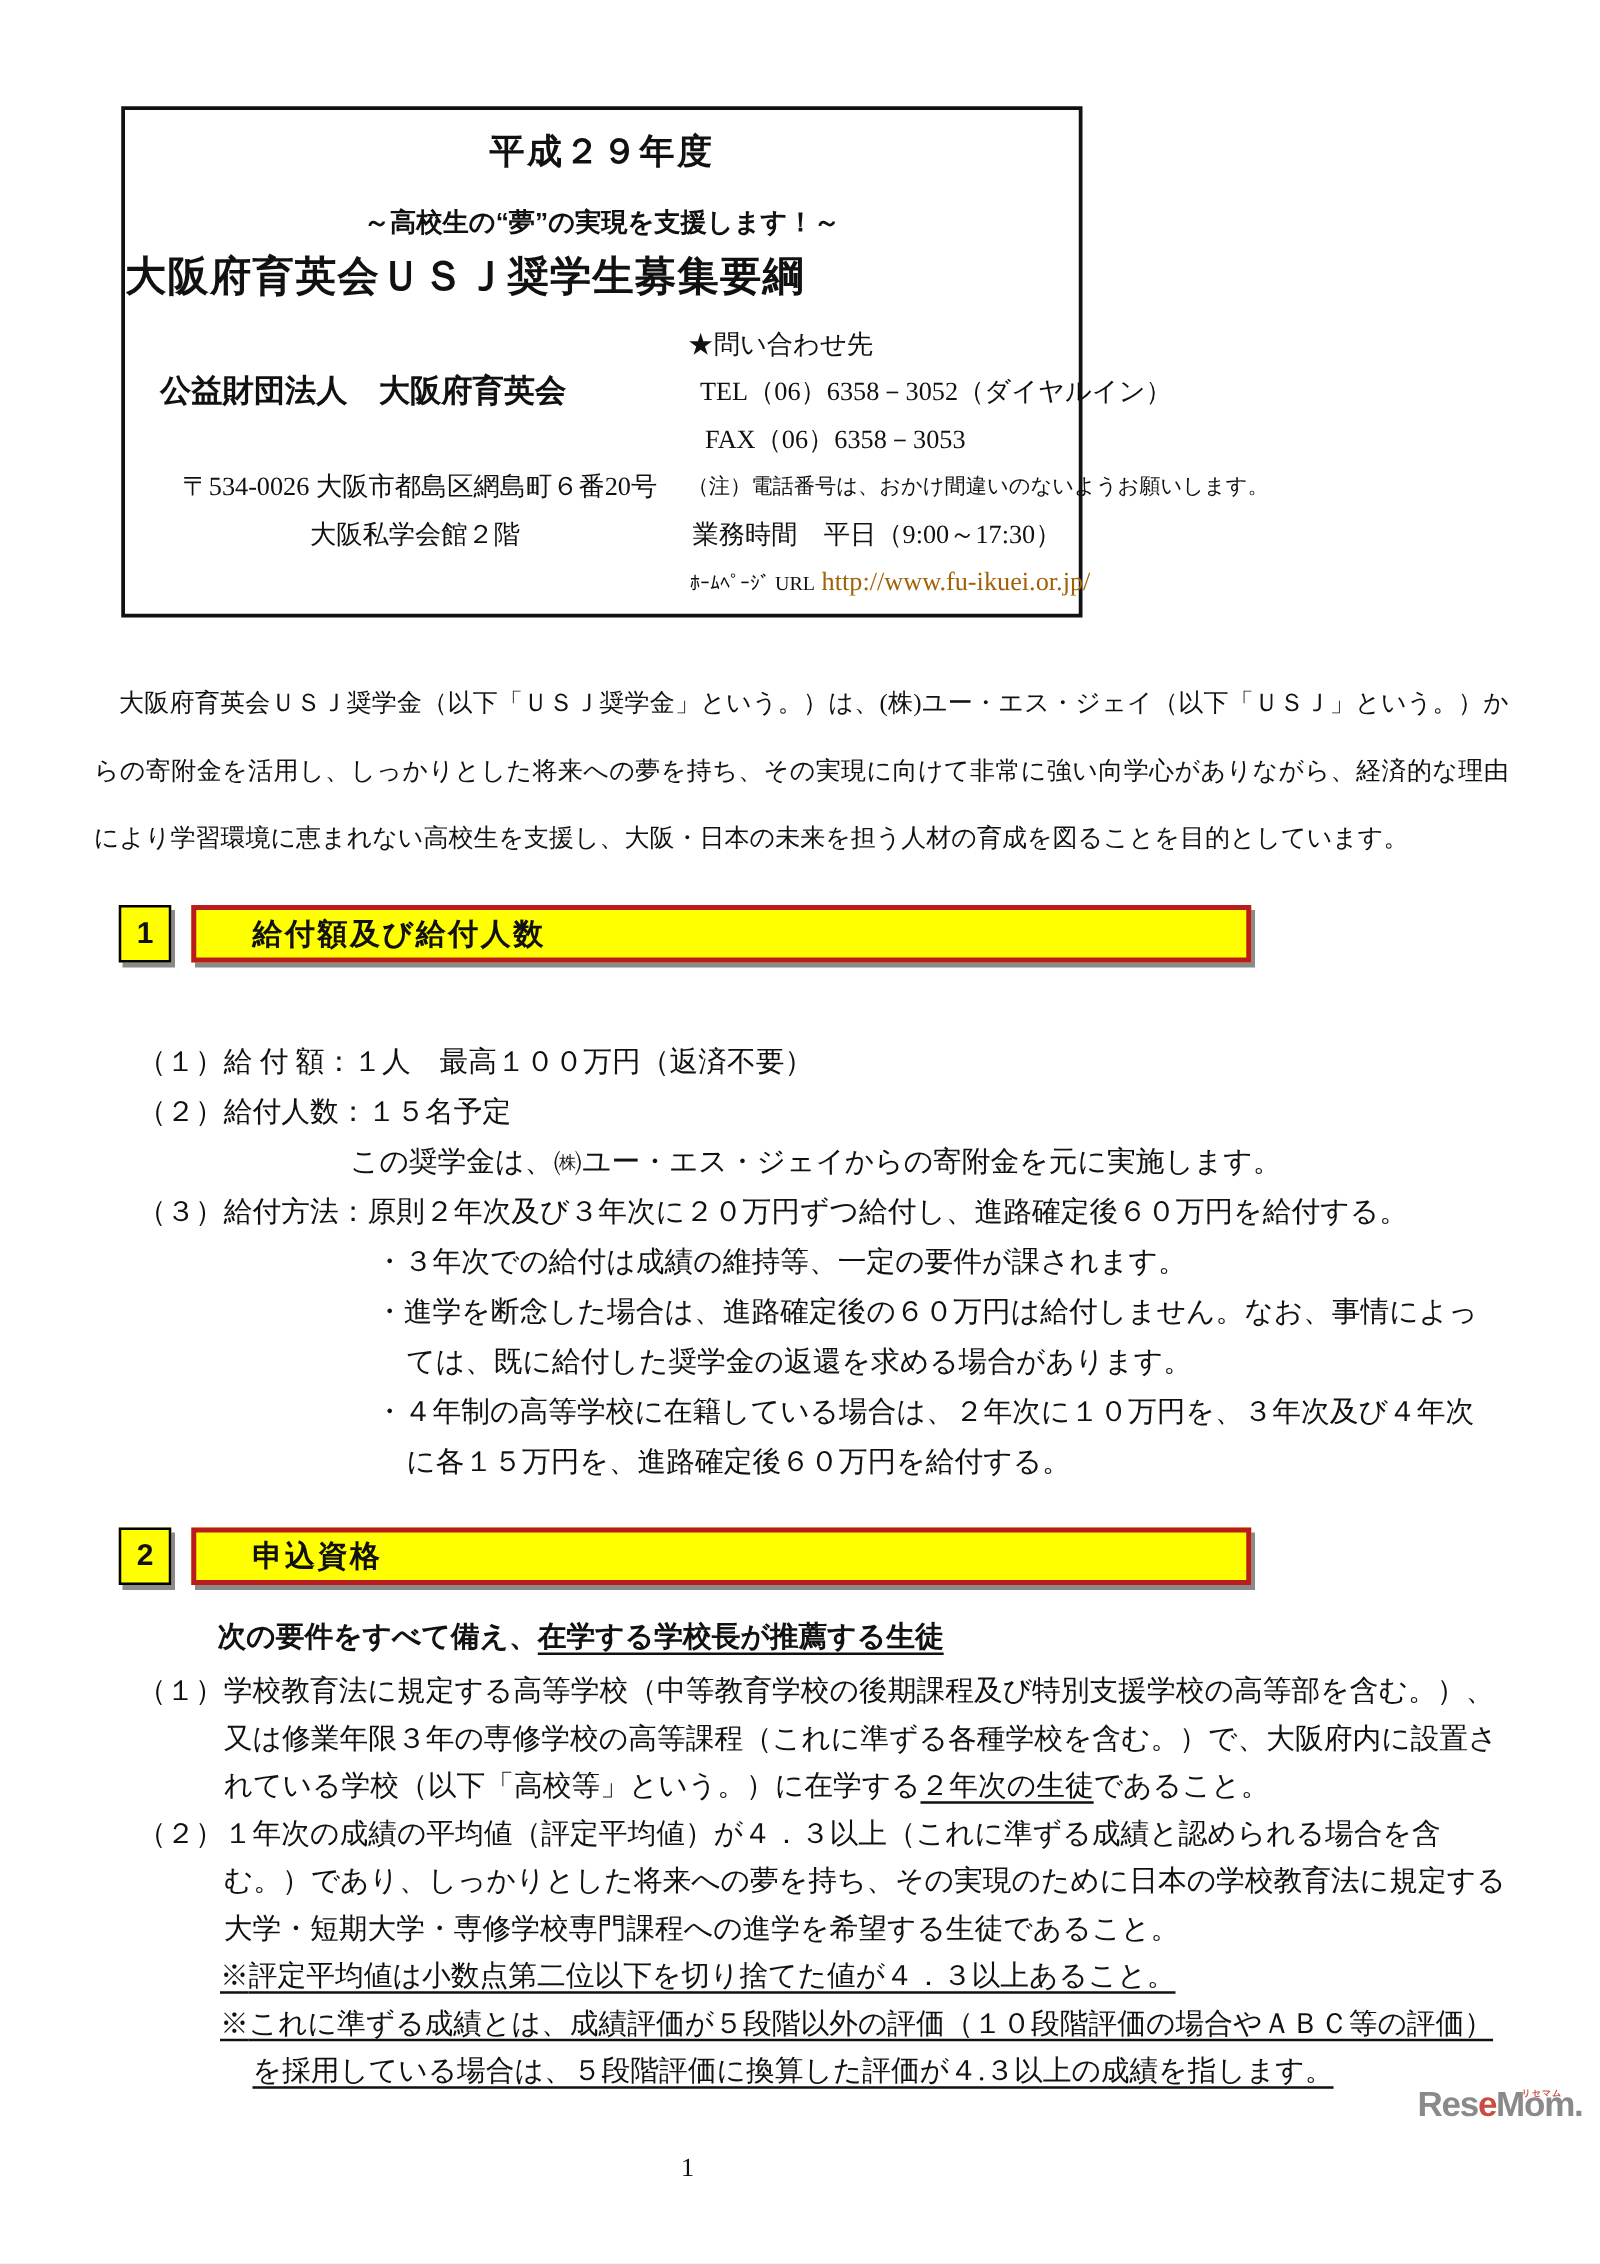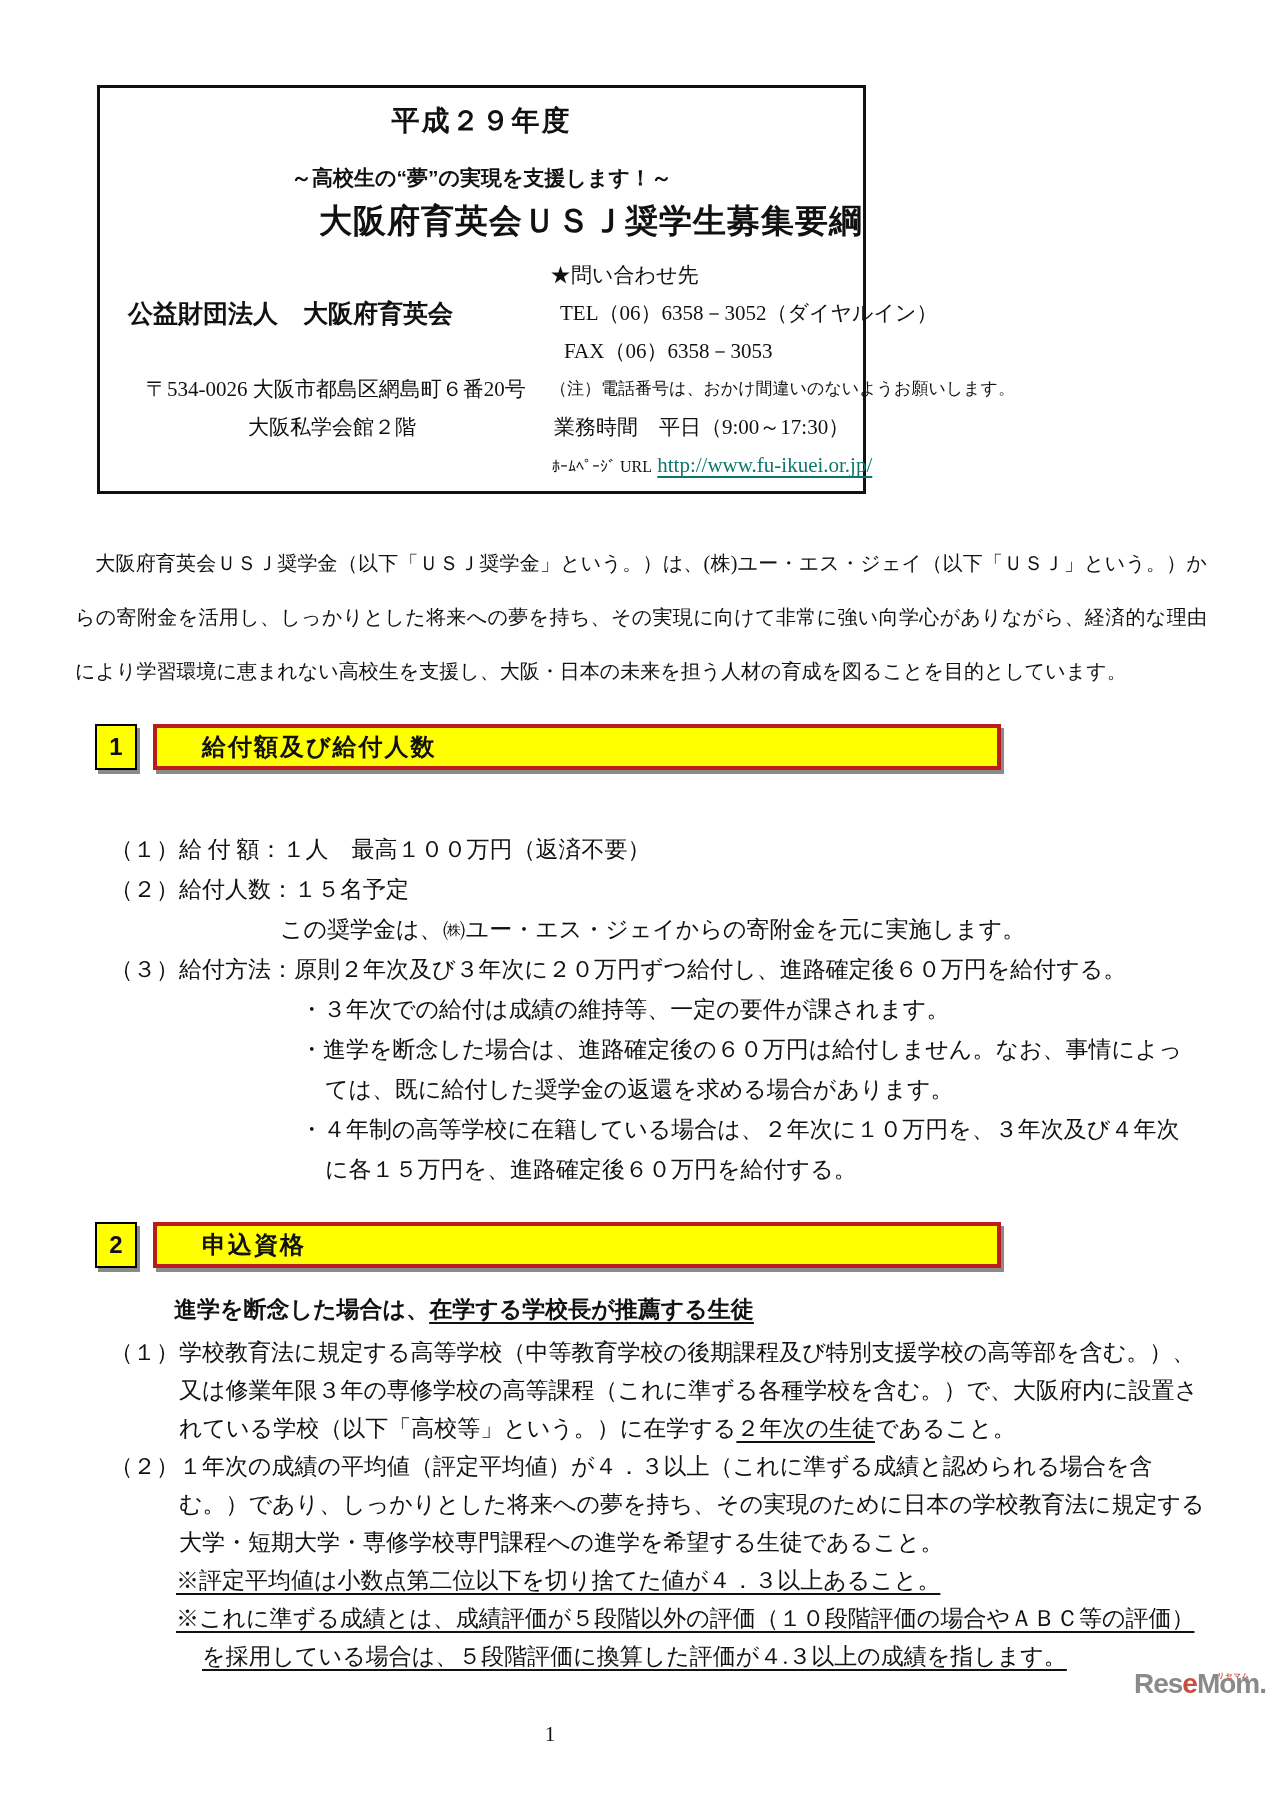--- a/index.html
+++ b/index.html
@@ -3,34 +3,34 @@
 <meta charset="utf-8">
 <style>
   html,body{margin:0;padding:0;background:#e8e8e8;}
   .page{position:relative;width:1280px;height:1811px;background:#ffffff;margin:0 auto;overflow:hidden;
         font-family:"Liberation Serif","DejaVu Serif",serif;color:#111;}
 
   
   .hbox{position:absolute;left:97px;top:85px;width:769px;height:409px;border:3px solid #111;box-sizing:border-box;background:#fff;}
   .hb-year{margin-top:14px;text-align:center;font-family:"Liberation Sans","DejaVu Sans",sans-serif;font-weight:bold;font-size:28px;letter-spacing:2px;}
   .hb-tag{margin-top:24px;text-align:center;font-family:"Liberation Sans","DejaVu Sans",sans-serif;font-weight:bold;font-size:21px;}
-  .hb-title{margin-top:7px;text-align:right;font-family:"Liberation Sans","DejaVu Sans",sans-serif;font-weight:bold;font-size:33px;letter-spacing:1px;}
+  .hb-title{margin-top:7px;text-align:left;font-family:"Liberation Sans","DejaVu Sans",sans-serif;font-weight:bold;font-size:33px;letter-spacing:1px;}
   .hb-grid{margin-top:12px;display:grid;grid-template-columns:450px auto;}
   .hb-grid>div{height:38px;line-height:38px;white-space:nowrap;}
   .cl-org{padding-left:28px;font-family:"Liberation Sans","DejaVu Sans",sans-serif;font-weight:bold;font-size:25px;}
   .cl-postal{padding-left:46px;font-size:21px;}
   .cl-bldg{padding-left:148px;font-size:21px;}
   .cr{font-size:21px;}
   .cr-tel{padding-left:10px;}
   .cr-fax{padding-left:14px;}
   .cr-note{font-size:17px;}
   .cr-hours{padding-left:4px;font-family:Liberation Serif, serif;}
   .cr-hp{padding-left:2px;}
   .hp-label{font-size:16px;}
-  .hp-url{font-size:21px;text-decoration:underline;text-underline-offset:4px;color:#0f766e;}
+  .hp-url{font-size:21px;text-underline-offset:4px;color:#a16207;}
 
   
   .intro{position:absolute;left:75px;top:536px;width:1132px;font-size:20px;line-height:54px;text-align:justify;}
 
   
   .sec{position:absolute;left:95px;display:flex;gap:16px;}
   #sec1{top:724px;} #sec2{top:1222px;}
   .secnum{width:42px;height:46px;background:#ffff00;border:2px solid #000;box-sizing:border-box;
           box-shadow:3px 4px 0 #8a8a8a;display:flex;align-items:center;justify-content:center;
           font-family:"Liberation Sans","DejaVu Sans",sans-serif;font-weight:bold;font-size:24px;}
@@ -106,21 +106,21 @@
     <div class="s1-bullet"><span>・</span><span>進学を断念した場合は、進路確定後の６０万円は給付しません。なお、事情によっては、既に給付した奨学金の返還を求める場合があります。</span></div>
     <div class="s1-bullet"><span>・</span><span>４年制の高等学校に在籍している場合は、２年次に１０万円を、３年次及び４年次に各１５万円を、進路確定後６０万円を給付する。</span></div>
   </div>
 
   <div class="sec" id="sec2">
     <div class="secnum">2</div>
     <div class="secbar">申込資格</div>
   </div>
 
   <div class="s2">
-    <div class="s2-req"><span>進学を断念した場合は、</span><span class="u">在学する学校長が推薦する生徒</span></div>
+    <div class="s2-req"><span>次の要件をすべて備え、</span><span class="u">在学する学校長が推薦する生徒</span></div>
     <div class="s2-item"><span>（１）</span><span>学校教育法に規定する高等学校（中等教育学校の後期課程及び特別支援学校の高等部を含む。）、又は修業年限３年の専修学校の高等課程（これに準ずる各種学校を含む。）で、大阪府内に設置されている学校（以下「高校等」という。）に在学する</span><span class="u">２年次の生徒</span><span>であること。</span></div>
     <div class="s2-item"><span>（２）</span><span>１年次の成績の平均値（評定平均値）が４．３以上（これに準ずる成績と認められる場合を含む。）であり、しっかりとした将来への夢を持ち、その実現のために日本の学校教育法に規定する大学・短期大学・専修学校専門課程への進学を希望する生徒であること。</span></div>
     <div class="s2-note"><span>※</span><span>評定平均値は小数点第二位以下を切り捨てた値が４．３以上あること。</span></div>
     <div class="s2-note"><span>※</span><span>これに準ずる成績とは、成績評価が５段階以外の評価（１０段階評価の場合やＡＢＣ等の評価）を採用している場合は、５段階評価に換算した評価が４.３以上の成績を指します。</span></div>
   </div>
 
   <div class="pageno">1</div>
 
   <div class="logo">
     <span class="logo-furi">リセマム</span><span>Res</span><span class="accent">e</span><span>Mom.</span>

